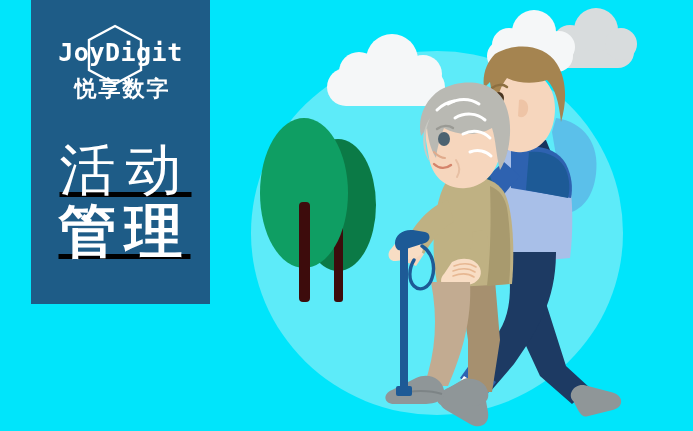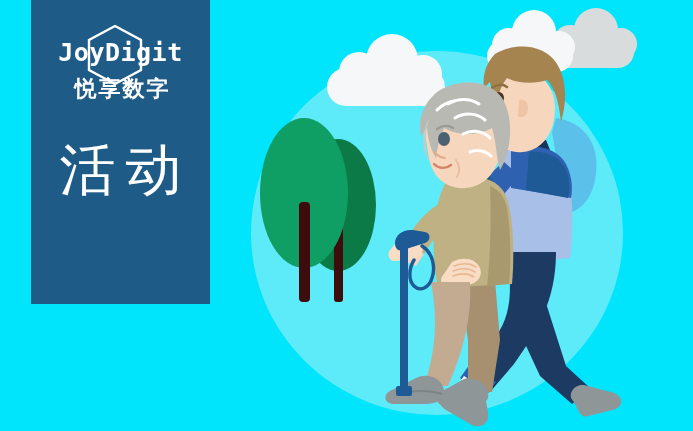--- a/index.html
+++ b/index.html
@@ -10,20 +10,21 @@
   }
   #stage{position:relative;width:693px;height:431px;overflow:hidden;background:#00e5fb;}
   #art{position:absolute;left:0;top:0;width:693px;height:431px;}
 
   
   .panel{
     position:absolute;left:31px;top:0;width:179px;height:304px;
     background:#1e5c87;
     display:flex;flex-direction:column;align-items:center;
     box-sizing:border-box;
+    text-decoration:underline;
   }
   .logo-wrap{position:relative;width:179px;height:100px;margin-top:22px;}
   .hexmark{position:absolute;left:54px;top:2px;width:60px;height:62px;}
   .logo-word{
     position:absolute;left:0;top:18px;width:179px;text-align:center;
     color:#ffffff;font-size:25px;letter-spacing:0.5px;font-weight:bold;
     font-family:"DejaVu Sans Mono","Liberation Mono",monospace;
     line-height:1;
   }
   .logo-cn{
@@ -194,15 +195,16 @@
 
     <div class="logo-wrap">
       <svg class="hexmark" viewBox="0 0 60 62">
         <polygon points="30,2 56,16 56,46 30,60 4,46 4,16" fill="none" stroke="#ffffff" stroke-width="2.4"></polygon>
       </svg>
       <div class="logo-word">JoyDigit</div>
       <div class="logo-cn">悦享数字</div>
     </div>
 
     <div class="title-l1">活动</div>
+    <div class="title-l2">管理</div>
   </div>
 
 </div>
 
 </body></html>

